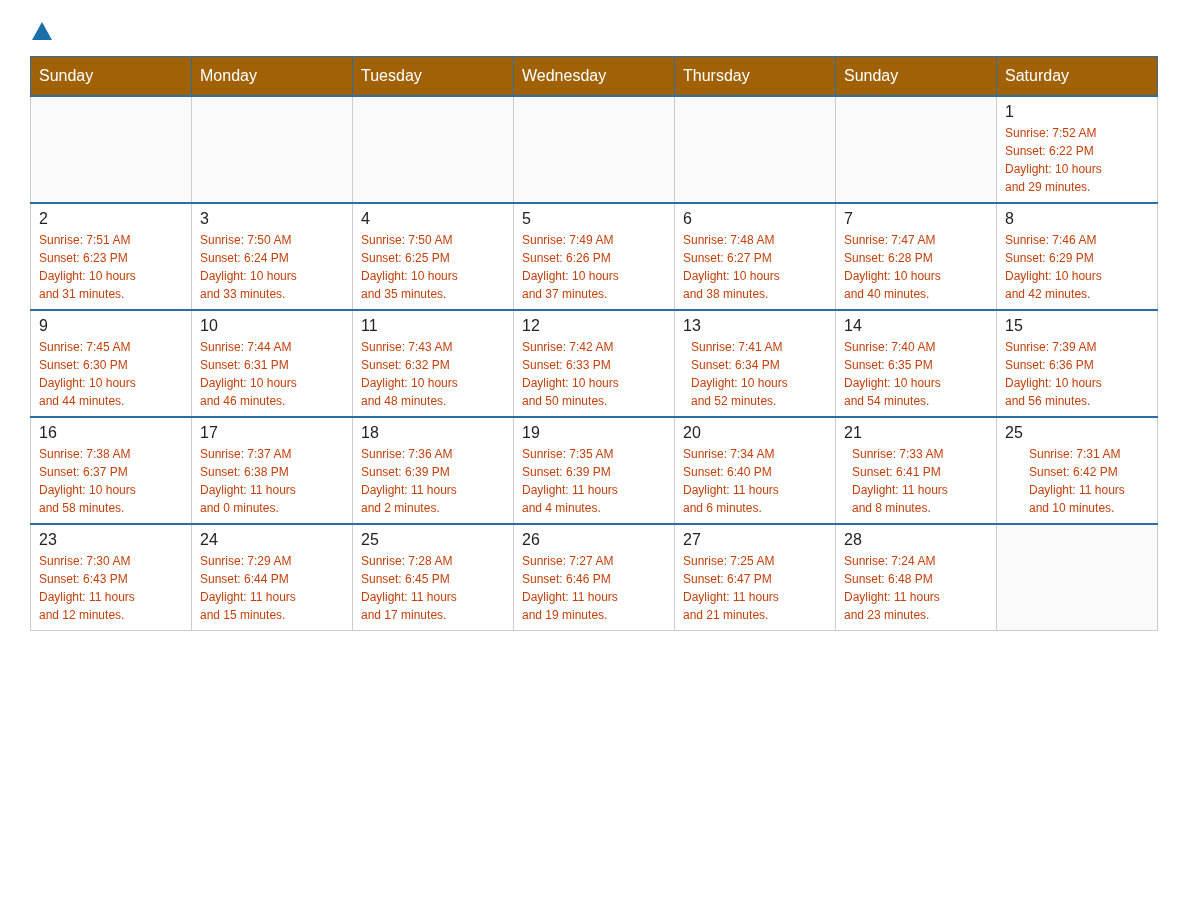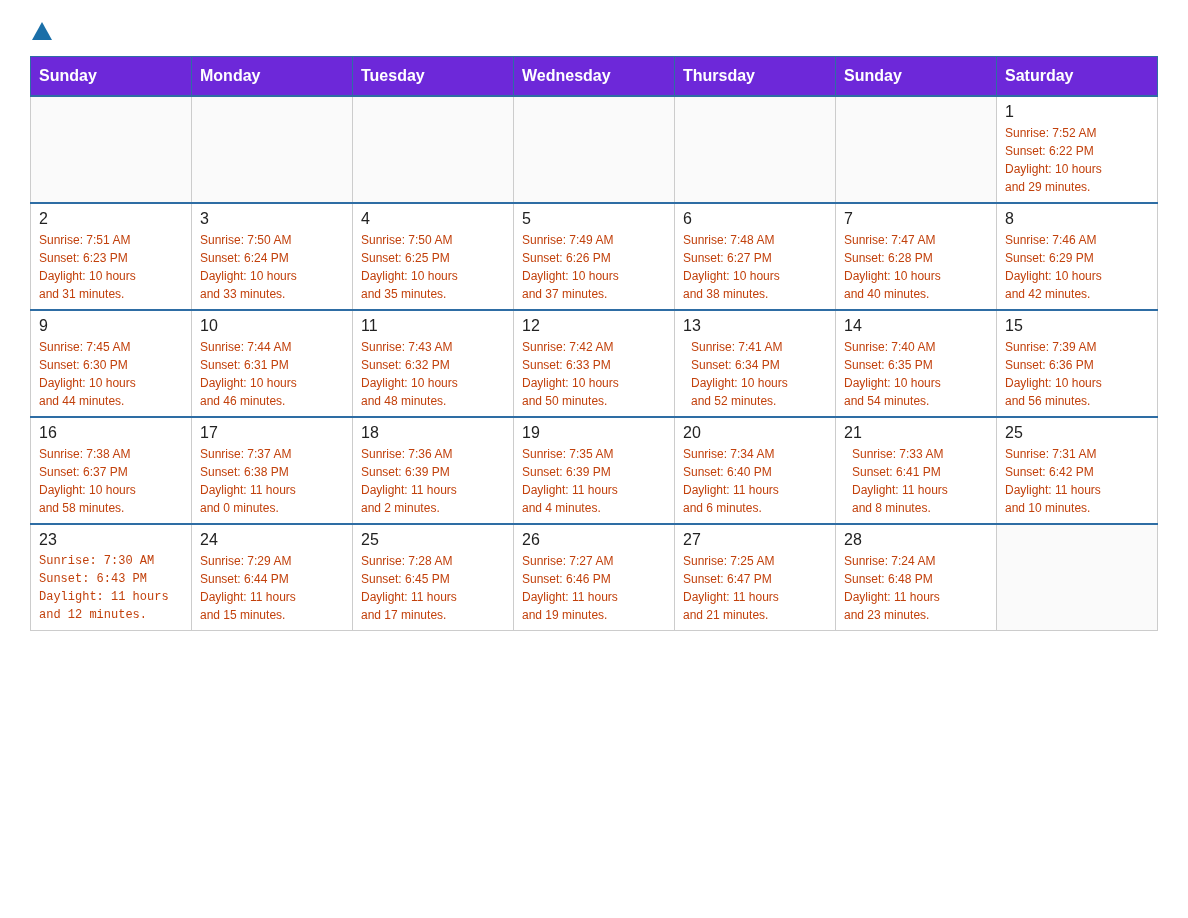--- a/index.html
+++ b/index.html
@@ -49,24 +49,24 @@
       font-size: 20px;
       color: #555;
       font-style: italic;
     }
     .calendar {
       width: 100%;
       border-collapse: collapse;
       border: 1px solid #ccc;
     }
     .calendar th {
-      background-color: #6d28d9;
+      background-color: #a16207;
       color: #fff;
       font-size: 16px;
-      font-weight: bold;
+      font-weight: normal;
       padding: 10px 8px;
       text-align: left;
       border: 1px solid #2e6da4;
     }
     .calendar td {
       vertical-align: top;
       padding: 6px 8px;
       border: 1px solid #ccc;
       width: calc(100% / 7);
       min-height: 110px;
@@ -286,30 +286,30 @@
         </td>
         <td>
           <span class="day-number">21</span>
           <div class="day-info" style="white-space: pre-line; margin-left: 8px;">Sunrise: 7:33 AM
 Sunset: 6:41 PM
 Daylight: 11 hours
 and 8 minutes.</div>
         </td>
         <td>
           <span class="day-number">25</span>
-          <div class="day-info" style="white-space: pre-line;">Sunrise: 7:31 AM
+          <div class="day-info" style="white-space: pre-line; margin-left: 24px;">Sunrise: 7:31 AM
 Sunset: 6:42 PM
 Daylight: 11 hours
 and 10 minutes.</div>
         </td>
       </tr>
       <tr>
         <td>
           <span class="day-number">23</span>
-          <div class="day-info" style="white-space: pre-line; font-family: Liberation Mono, monospace;">Sunrise: 7:30 AM
+          <div class="day-info" style="white-space: pre-line;">Sunrise: 7:30 AM
 Sunset: 6:43 PM
 Daylight: 11 hours
 and 12 minutes.</div>
         </td>
         <td>
           <span class="day-number">24</span>
           <div class="day-info" style="white-space: pre-line;">Sunrise: 7:29 AM
 Sunset: 6:44 PM
 Daylight: 11 hours
 and 15 minutes.</div>

